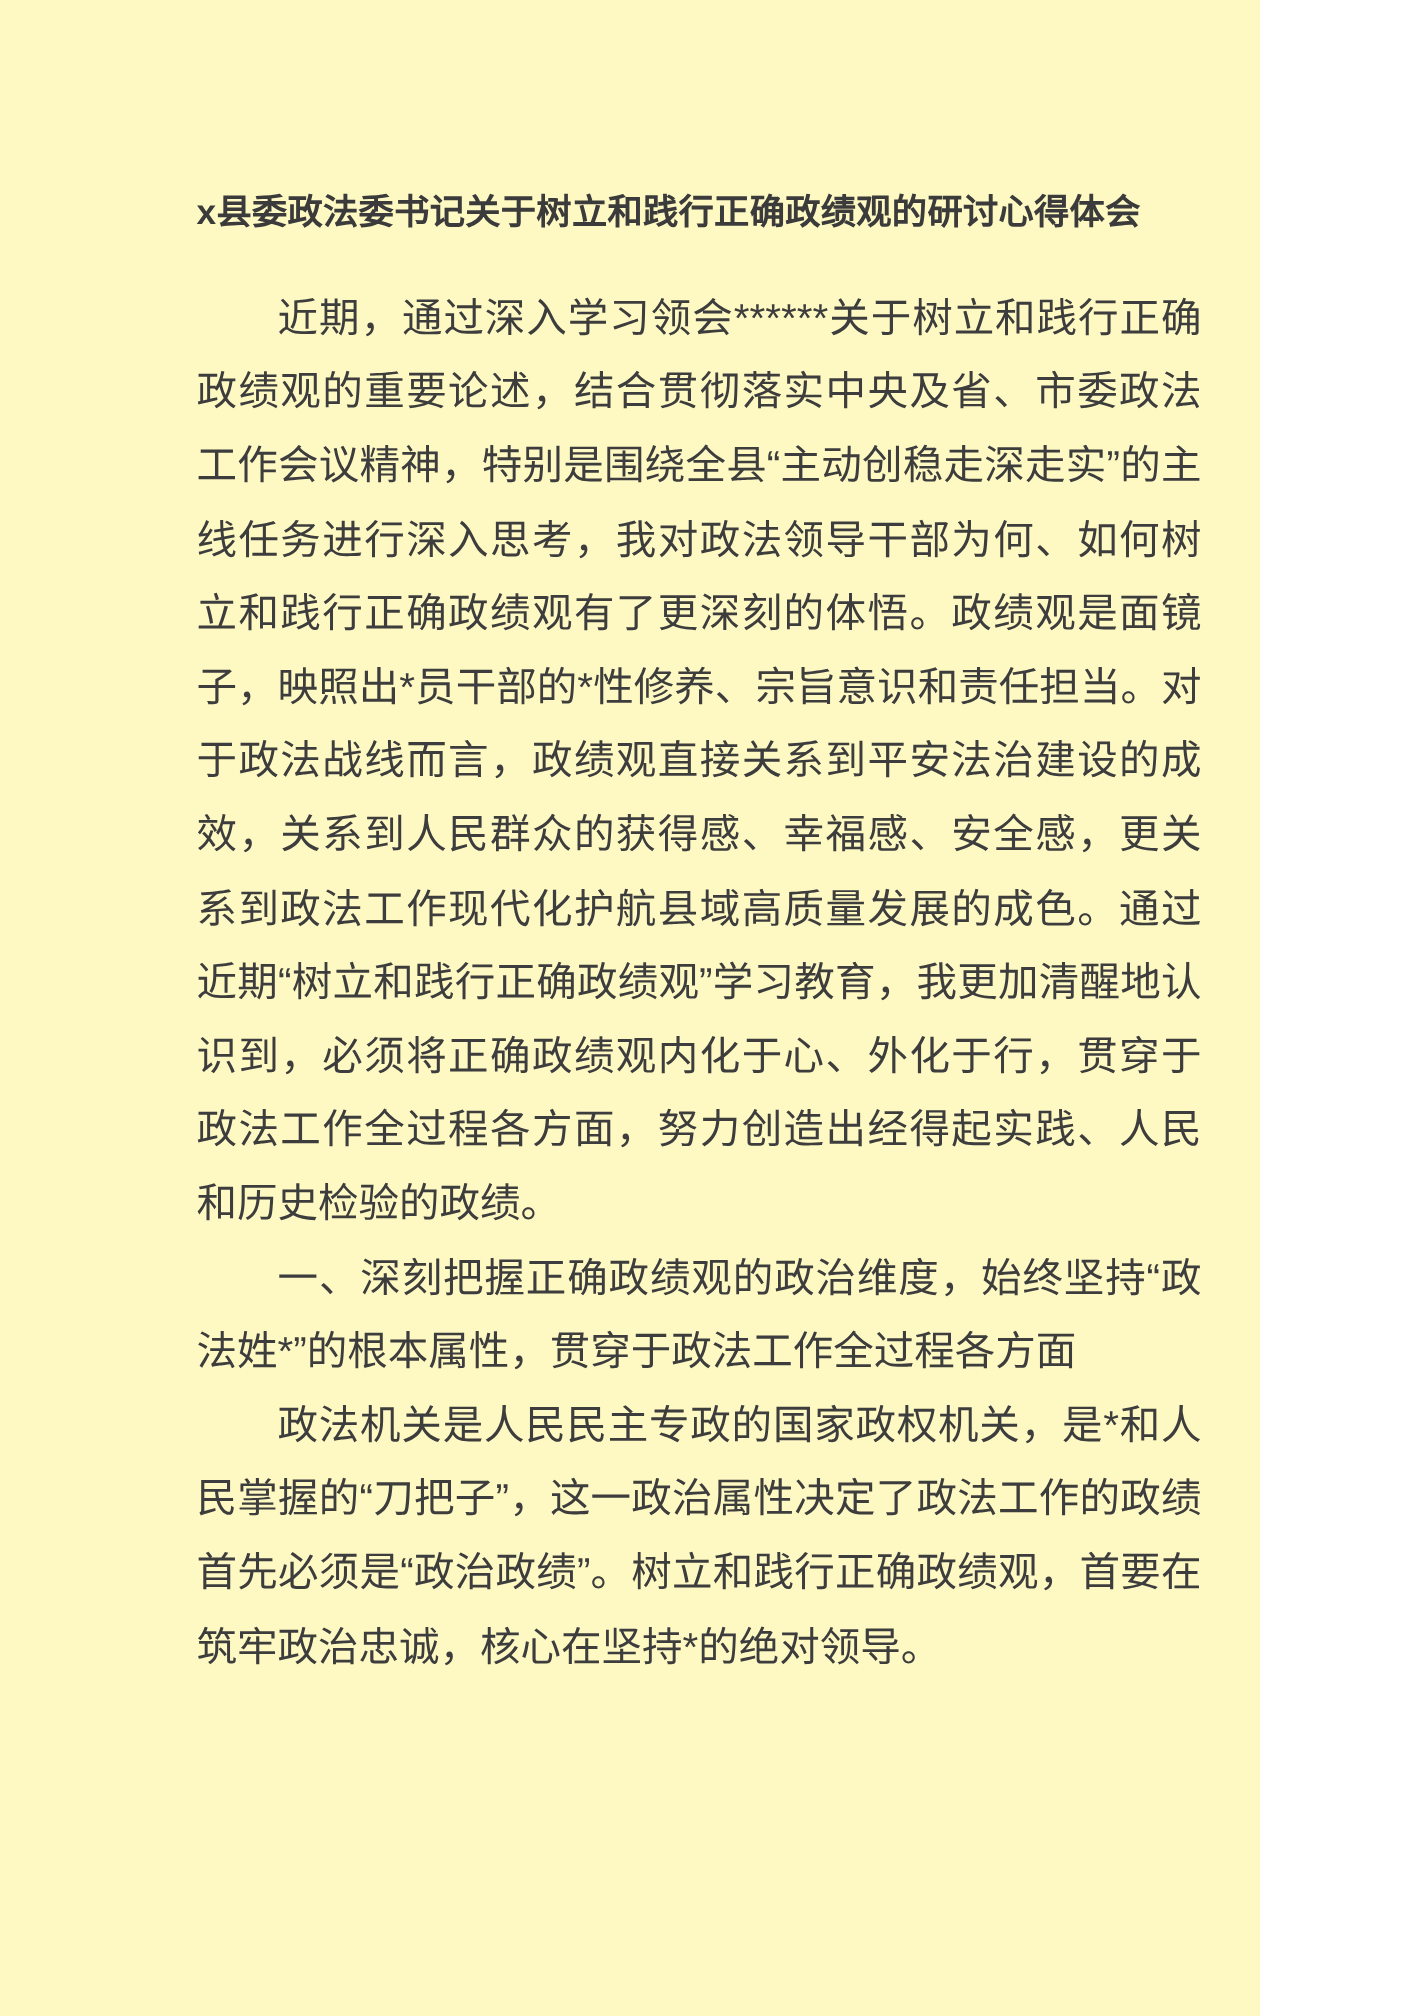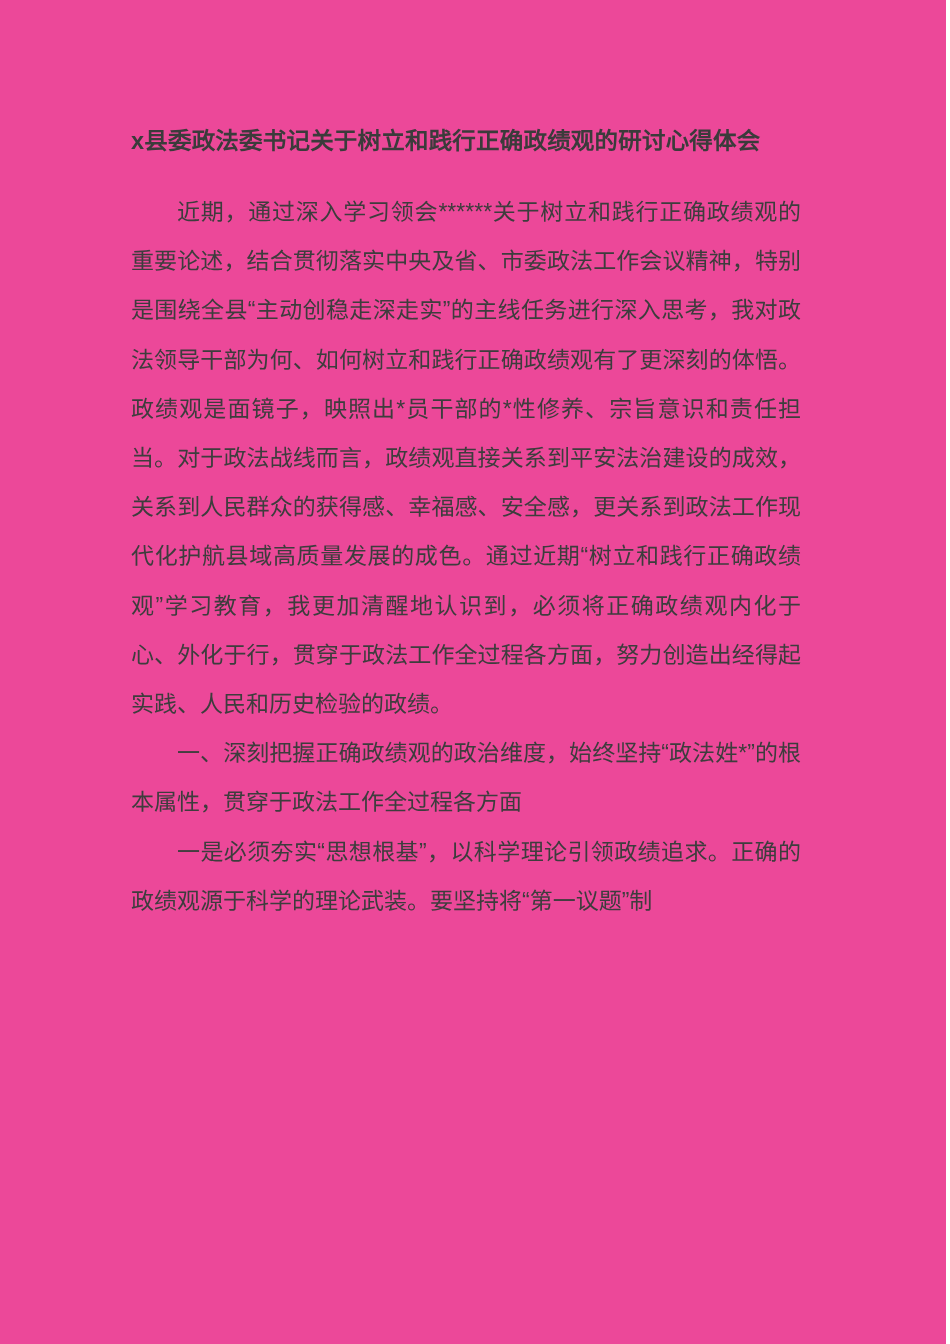--- a/index.html
+++ b/index.html
@@ -10,23 +10,23 @@
   }
   body {
     width: 950px;
     height: 1344px;
     overflow: hidden;
     font-family: "Liberation Sans", "DejaVu Sans", sans-serif;
     -webkit-font-smoothing: antialiased;
   }
   .page {
     position: relative;
-    width: 946px;
+    width: 840px;
     height: 1344px;
-    background: #ec4899;
+    background: #fef9c3;
     box-sizing: border-box;
   }
   .content {
     position: absolute;
     left: 131px;
     top: 0;
     width: 670px;
   }
   .doc-title {
     margin: 0;
@@ -45,21 +45,21 @@
   }
   .body-block {
     position: absolute;
     top: 188px;
     left: 0;
     width: 670px;
   }
   p.para {
     margin: 0;
     padding: 0;
-    font-size: 23px;
+    font-size: 27px;
     line-height: 49.2px;
     color: #3d3d3d;
     text-align: justify;
     text-justify: inter-character;
     text-indent: 2em;
     letter-spacing: 0px;
     word-break: break-all;
     font-weight: 400;
   }
   p.para.heading-para {
@@ -72,18 +72,18 @@
 <div class="page">
   <div class="content">
 
     <h1 class="doc-title">x县委政法委书记关于树立和践行正确政绩观的研讨心得体会</h1>
 
     <div class="body-block">
       <p class="para">近期，通过深入学习领会******关于树立和践行正确政绩观的重要论述，结合贯彻落实中央及省、市委政法工作会议精神，特别是围绕全县“主动创稳走深走实”的主线任务进行深入思考，我对政法领导干部为何、如何树立和践行正确政绩观有了更深刻的体悟。政绩观是面镜子，映照出*员干部的*性修养、宗旨意识和责任担当。对于政法战线而言，政绩观直接关系到平安法治建设的成效，关系到人民群众的获得感、幸福感、安全感，更关系到政法工作现代化护航县域高质量发展的成色。通过近期“树立和践行正确政绩观”学习教育，我更加清醒地认识到，必须将正确政绩观内化于心、外化于行，贯穿于政法工作全过程各方面，努力创造出经得起实践、人民和历史检验的政绩。</p>
 
       <p class="para heading-para">一、深刻把握正确政绩观的政治维度，始终坚持“政法姓*”的根本属性，贯穿于政法工作全过程各方面</p>
 
+      <p class="para">政法机关是人民民主专政的国家政权机关，是*和人民掌握的“刀把子”，这一政治属性决定了政法工作的政绩首先必须是“政治政绩”。树立和践行正确政绩观，首要在筑牢政治忠诚，核心在坚持*的绝对领导。</p>
 
-      <p class="para">一是必须夯实“思想根基”，以科学理论引领政绩追求。正确的政绩观源于科学的理论武装。要坚持将“第一议题”制</p>
     </div>
 
   </div>
 </div>
 
 </body></html>

